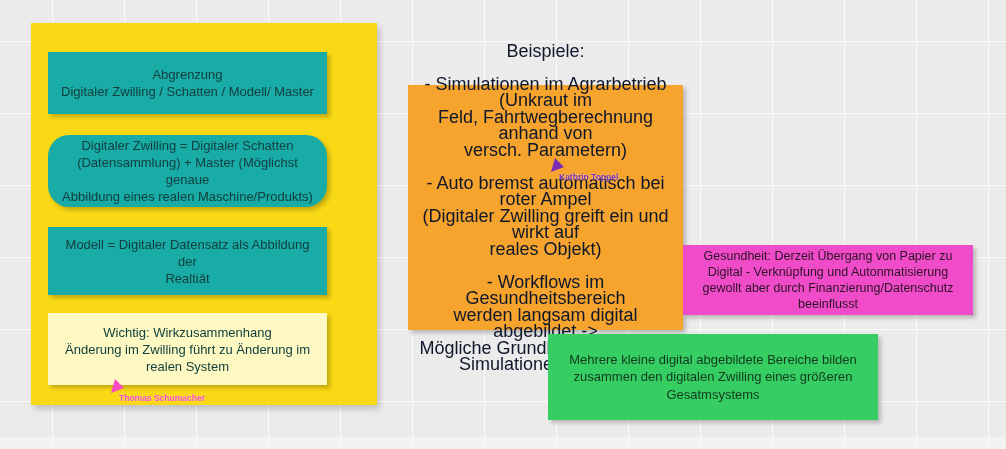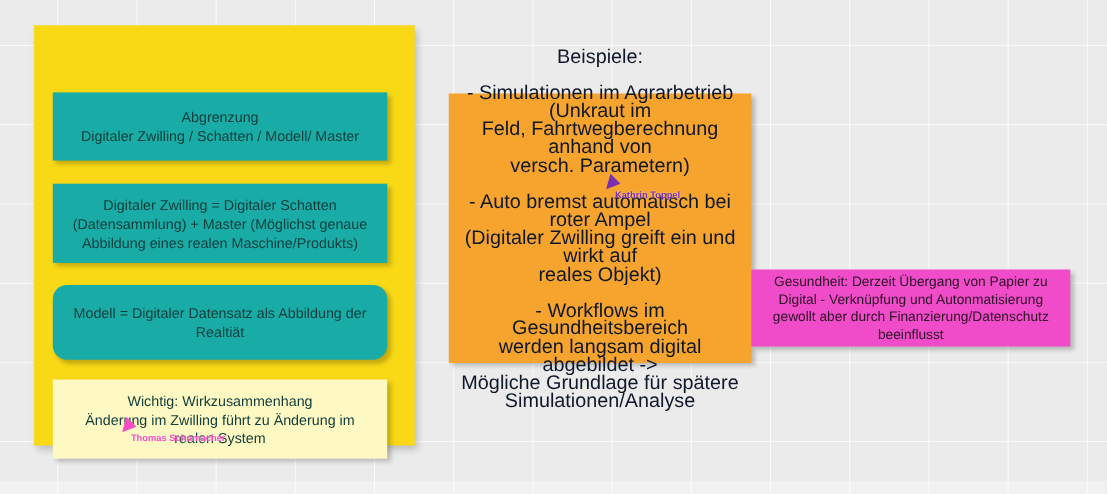--- a/index.html
+++ b/index.html
@@ -39,30 +39,29 @@
     text-align:center;
     box-shadow:3px 3px 4px rgba(0,0,0,.22);
   }
   .note-text{
     white-space:pre-line;
     width:100%;
     padding:2px 8px;
   }
   .teal-note{
     left:17px;
-    width:304px;
-    margin-top:32px;
+    width:279px;
   }
   .teal-note .note-text{
     color:#12403e;
     font-size:13px;
     line-height:17px;
   }
   .n1{ top:29px;  height:62px; }
-  .n2{ top:112px; height:72px; }
+  .n2{ top:112px; height:72px;border-radius:21px; }
   .n3{ top:204px; height:68px; }
   .n4{ top:290px; height:72px; }
 
   .orange-note{
     left:408px; top:85px;
     width:275px; height:245px;
   }
   .orange-note .note-text{
     color:#0f172a;
     font-size:18px;
@@ -113,21 +112,21 @@
   <div class="frame" style="background-color: rgb(249, 216, 21);">
     <div class="note teal-note n1" style="background-color: rgb(25, 171, 166);">
       <div class="note-text">Abgrenzung
 Digitaler Zwilling / Schatten / Modell/ Master</div>
     </div>
     <div class="note teal-note n2" style="background-color: rgb(25, 171, 166);">
       <div class="note-text">Digitaler Zwilling = Digitaler Schatten
 (Datensammlung) + Master (Möglichst genaue
 Abbildung eines realen Maschine/Produkts)</div>
     </div>
-    <div class="note teal-note n3" style="background-color: rgb(25, 171, 166); border-radius: 13px;">
+    <div class="note teal-note n3" style="background-color: rgb(25, 171, 166);">
       <div class="note-text">Modell = Digitaler Datensatz als Abbildung der
 Realtiät</div>
     </div>
     <div class="note teal-note n4" style="background-color: #fef9c3;">
       <div class="note-text">Wichtig: Wirkzusammenhang
 Änderung im Zwilling führt zu Änderung im
 realen System</div>
     </div>
   </div>
 
@@ -148,20 +147,25 @@
 Simulationen/Analyse</div>
   </div>
 
   <div class="note pink-note" style="background-color: rgb(240, 76, 201);">
     <div class="note-text">Gesundheit: Derzeit Übergang von Papier zu
 Digital - Verknüpfung und Autonmatisierung
 gewollt aber durch Finanzierung/Datenschutz
 beeinflusst</div>
   </div>
 
+  <div class="note green-note" style="background-color: rgb(54, 205, 99);">
+    <div class="note-text">Mehrere kleine digital abgebildete Bereiche bilden
+zusammen den digitalen Zwilling eines größeren
+Gesatmsystems</div>
+  </div>
 
   <div class="cursor cursor-kathrin">
     <svg width="15" height="16" viewBox="0 0 15 16">
       <polygon points="4,0 0,14 13,9" fill="#7c2eb2"></polygon>
     </svg>
     <div class="cursor-label" style="color: rgb(124, 46, 178); text-align: right;">Kathrin Toppel</div>
   </div>
 
   <div class="cursor cursor-thomas">
     <svg width="15" height="16" viewBox="0 0 15 16">

